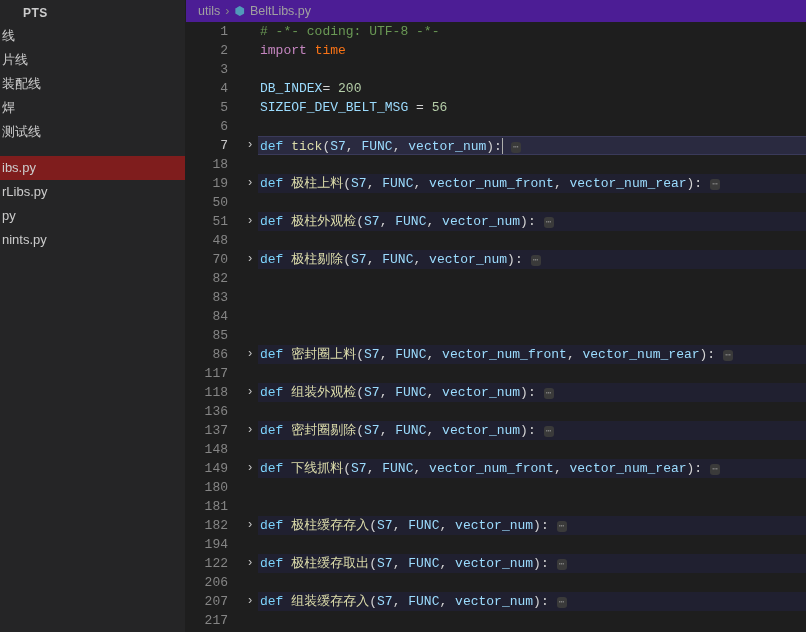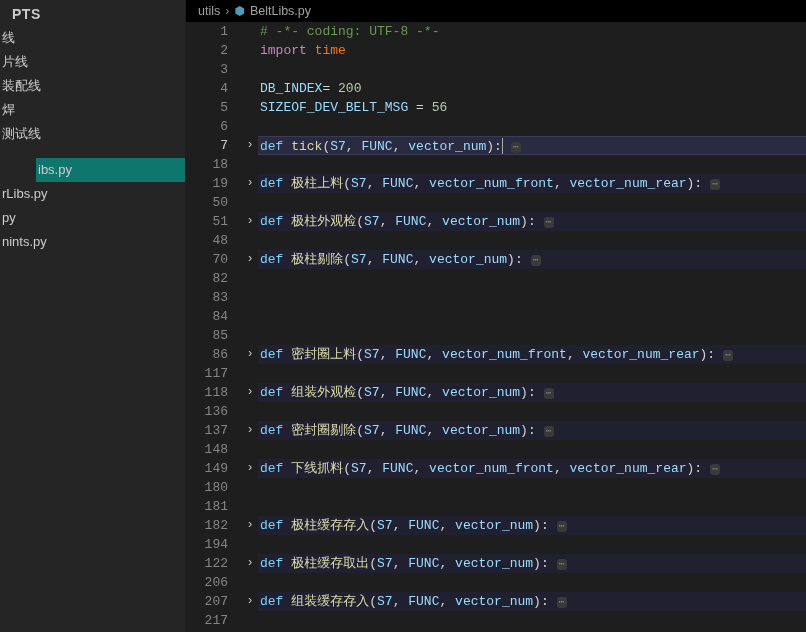--- a/index.html
+++ b/index.html
@@ -16,50 +16,50 @@
   .sidebar {
     width: 186px;
     background: #252526;
     color: #cccccc;
     font-family: -apple-system, BlinkMacSystemFont, 'Segoe UI', sans-serif;
     font-size: 13px;
     overflow: hidden;
     border-right: 1px solid #1e1e1e;
   }
   .sidebar-header {
-    padding: 6px 12px 4px;
-    font-size: 14px;
+    padding: 6px 23px 4px;
+    font-size: 12px;
     font-weight: 700;
     letter-spacing: 0.5px;
     color: #cccccc;
   }
   .tree-item {
     padding: 2px 0 2px 2px;
     white-space: nowrap;
     cursor: pointer;
     color: #cccccc;
     line-height: 20px;
     overflow: hidden;
   }
-  .tree-item.selected { background: #0f766e; margin-left: 36px; }
+  .tree-item.selected { background: #7f1d1d; }
   .main {
     flex: 1;
     display: flex;
     flex-direction: column;
     background: #1e1e1e;
   }
   .breadcrumb {
     height: 22px;
     display: flex;
     align-items: center;
     padding: 0 12px;
     font-family: -apple-system, BlinkMacSystemFont, 'Segoe UI', sans-serif;
     font-size: 12.5px;
     color: #a0a0a0;
-    background: #000000;
+    background: #4c1d95;
   }
   .breadcrumb .sep { margin: 0 5px; color: #888; }
   .py-icon { color: #519aba; margin-right: 5px; font-size: 12px;}
   .editor {
     flex: 1;
     display: flex;
     overflow: hidden;
   }
   .gutter {
     width: 56px;

